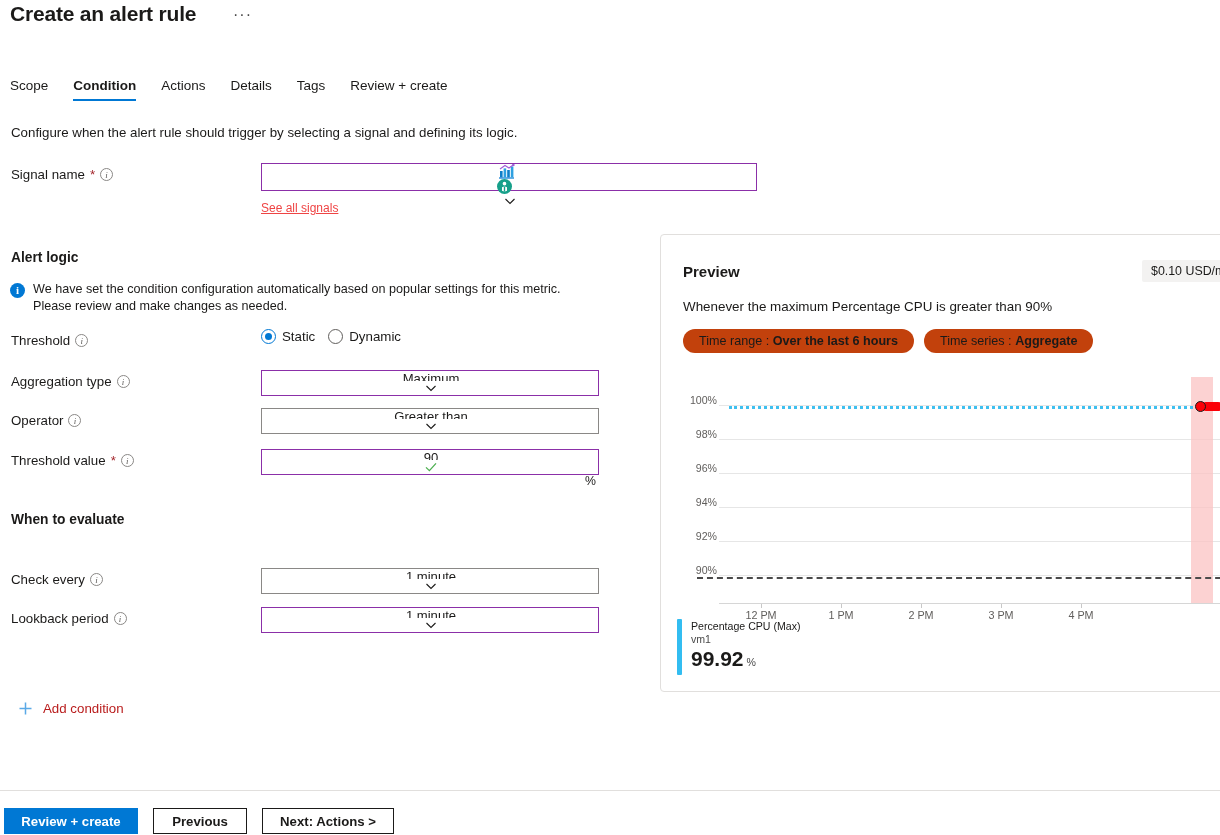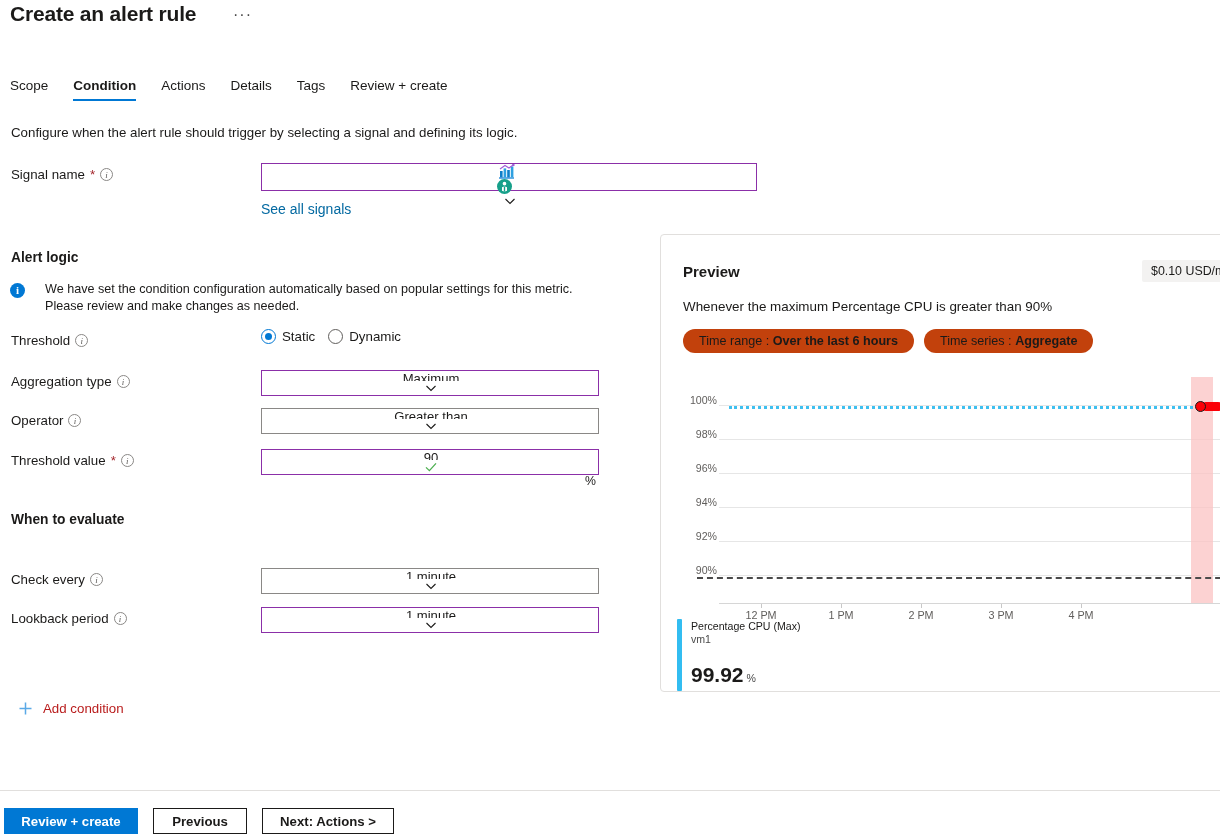--- a/index.html
+++ b/index.html
@@ -71,40 +71,40 @@
   
   .sig-icon { width: 17px; height: 15px; margin-right: 7px; flex: none; }
   .green-badge {
     width: 15px; height: 15px; border-radius: 50%; background: #16a08a;
     display: flex; align-items: center; justify-content: center; flex: none;
     margin-right: 12px;
   }
   .green-badge svg { display: block; }
 
   .link {
-    position: absolute; font-size: 14px; color: #0369a1; cursor: pointer;
+    position: absolute; font-size: 12px; color: #ef4444; cursor: pointer; text-decoration: underline;
   }
 
   
   .sec-head {
     position: absolute; font-size: 13.8px; font-weight: bold; color: #1b1a19;
   }
 
   
   .banner { position: absolute; left: 10px; top: 281px; width: 580px; display: flex; gap: 8px; }
   .banner-icon {
     width: 15px; height: 15px; border-radius: 50%; background: #0078d4; flex: none;
     margin-top: 2px; position: relative;
   }
   .banner-icon::after {
     content: "i"; position: absolute; inset: 0; color: #fff; font-size: 11px;
     font-weight: bold; font-family: "Liberation Serif", serif;
     text-align: center; line-height: 15px;
   }
-  .banner-text { font-size: 12.6px; line-height: 17px; color: #1b1a19; margin-left: 12px; }
+  .banner-text { font-size: 12.6px; line-height: 17px; color: #1b1a19; }
 
   
   .radio-group { position: absolute; left: 261px; top: 329px; display: flex; align-items: center; gap: 13px; }
   .radio { display: flex; align-items: center; gap: 6px; cursor: pointer; }
   .rdot {
     width: 15px; height: 15px; border-radius: 50%; box-sizing: border-box;
     border: 1px solid #605e5c; background: #fff; position: relative; flex: none;
   }
   .radio.on .rdot { border: 1px solid #0078d4; }
   .radio.on .rdot::after {
@@ -176,21 +176,21 @@
   }
   .marker-tail {
     position: absolute; height: 9px; border-radius: 4px; background: #fb0007;
   }
 
   
   .legend { position: absolute; left: 16px; top: 384px; display: flex; gap: 9px; }
   .legend-bar { width: 5px; background: #32bdf1; border-radius: 1px; flex: none; }
   .legend-name { font-size: 10.6px; color: #1b1a19; line-height: 14px; }
   .legend-sub { font-size: 10.6px; color: #4a4a4a; line-height: 13px; }
-  .legend-val { font-size: 21px; font-weight: bold; color: #1b1a19; line-height: 26px; margin-top: 16px; }
+  .legend-val { font-size: 21px; font-weight: bold; color: #1b1a19; line-height: 26px; margin-top: 0; }
   .legend-unit { font-size: 10.6px; font-weight: normal; color: #4a4a4a; margin-left: 3px; }
 
   
   .footer-sep { position: absolute; left: 0; top: 790px; width: 1220px; height: 1px; background: #e1dfdd; }
   .btn {
     position: absolute; box-sizing: border-box; height: 26px;
     display: flex; align-items: center; justify-content: center;
     font-size: 13.2px; font-weight: bold; cursor: pointer; white-space: nowrap;
   }
   .btn.primary { background: #0078d4; color: #fff; border: 1px solid #0078d4; }

